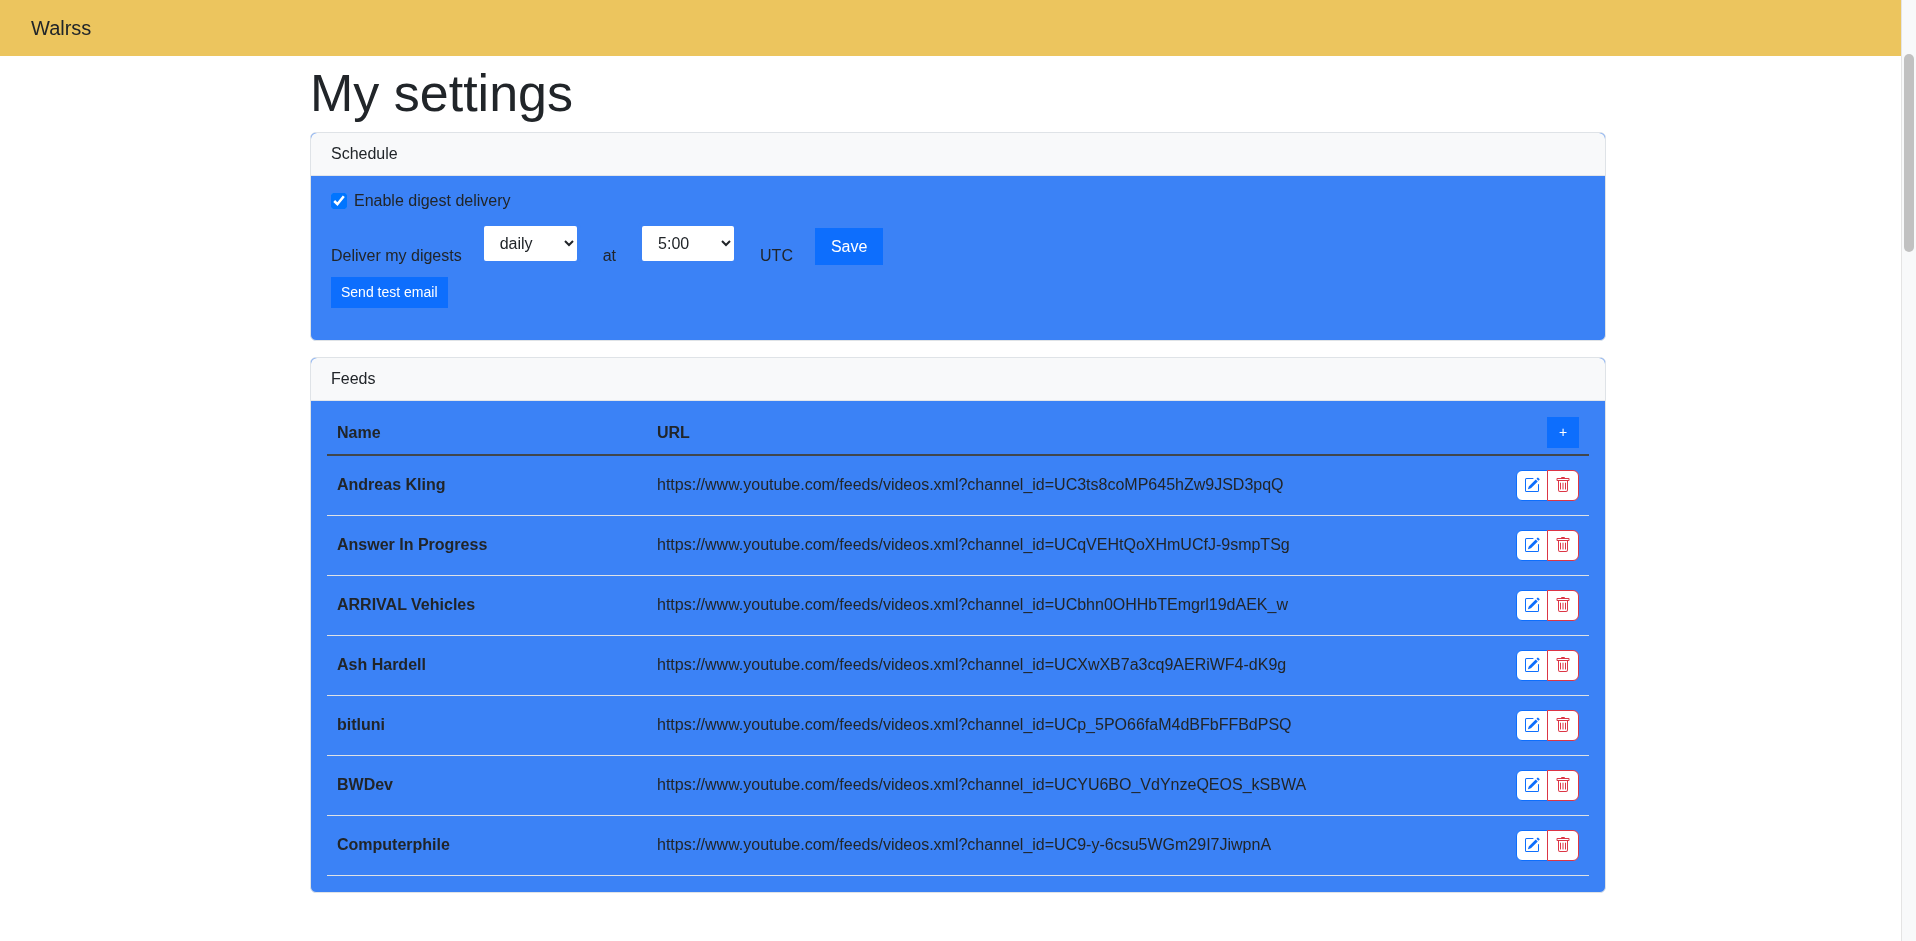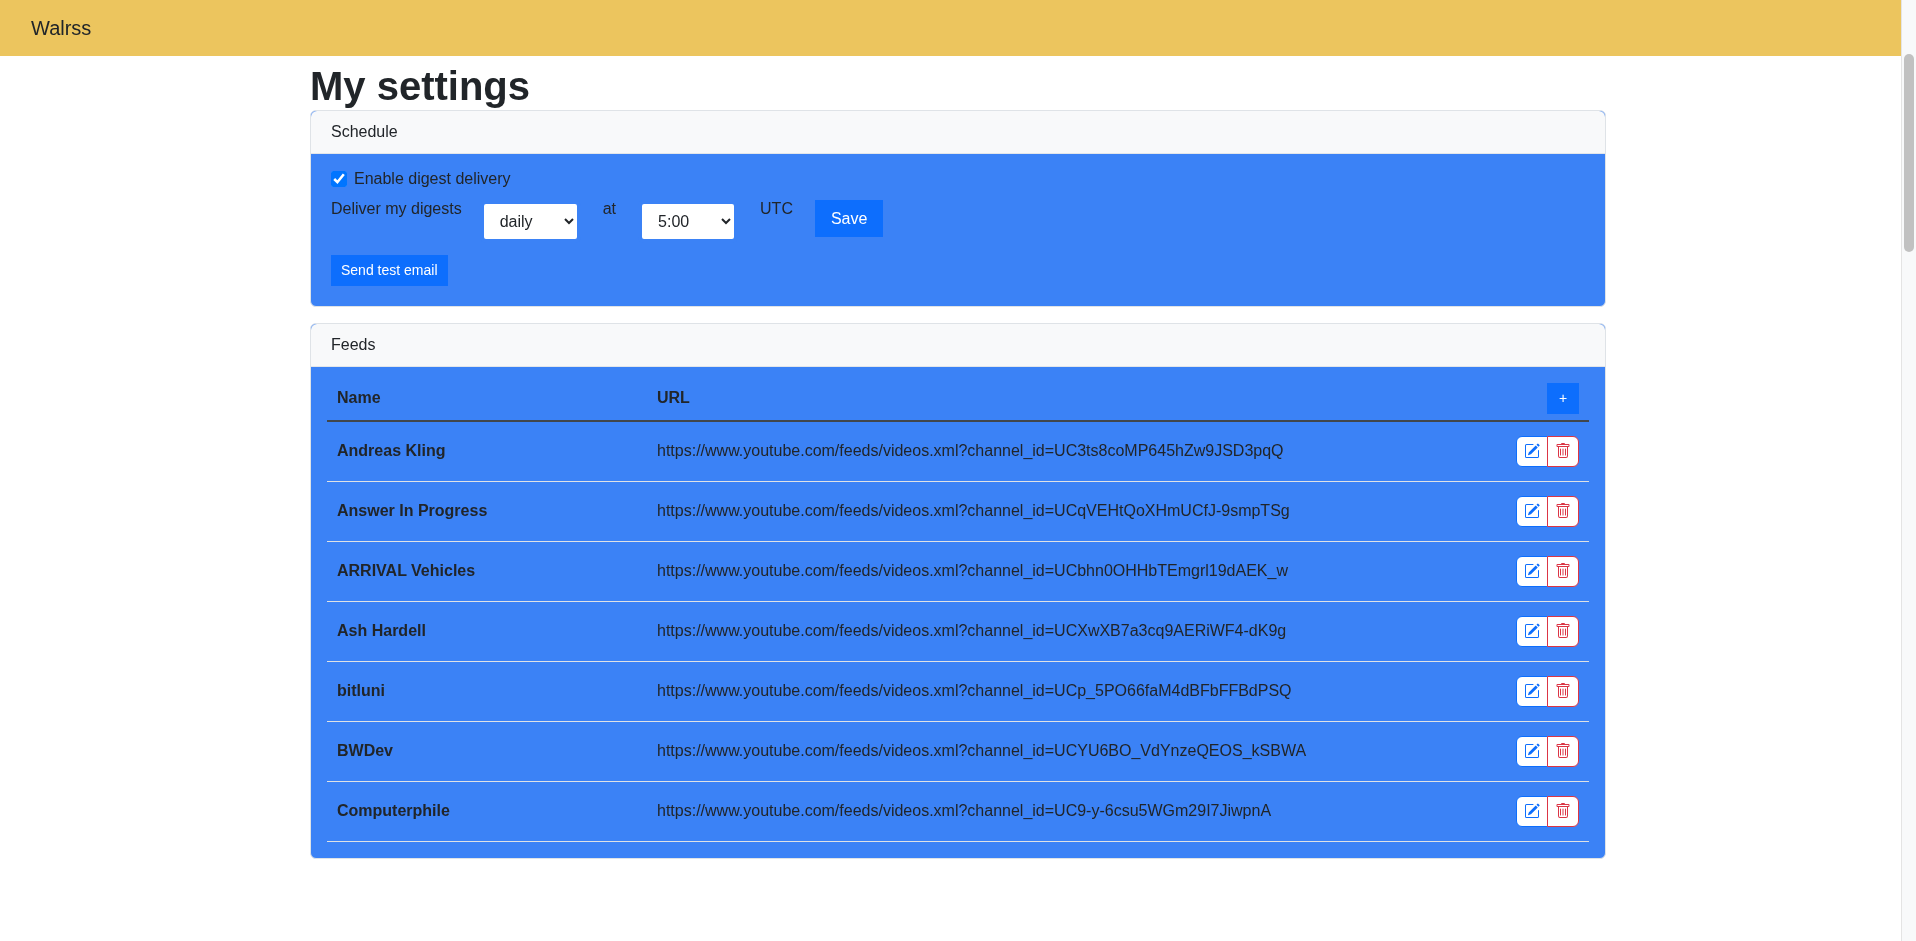--- a/index.html
+++ b/index.html
@@ -14,38 +14,38 @@
   html,body{margin:0;padding:0;}
   body{
     width:1916px;height:941px;overflow:hidden;
     font-family:"Liberation Sans","DejaVu Sans",sans-serif;
     font-size:16px;color:var(--text);background:#fff;
   }
   .navbar{height:56px;background:var(--navbar-bg);display:flex;align-items:center;padding:0 31px;}
   .navbar-brand{font-size:20px;color:#212529;text-decoration:none;cursor:pointer;}
   .container{width:1320px;margin:0 auto;padding:0 12px;}
   main{padding-top:6px;}
-  h1.page-title{font-size:40px;line-height:1.2;font-weight:700;margin:6px 0 0;}
+  h1.page-title{font-size:52px;line-height:1.2;font-weight:400;margin:6px 0 8px;}
   .card{border:1px solid #dfe3e7;border-radius:6px;background:#3b82f6;}
   .card + .card{margin-top:16px;}
   .card-header{background:#f8f9fa;border-bottom:1px solid #e3e6ea;padding:12px 20px;font-size:16px;border-radius:6px 6px 0 0;}
   .card-body{padding:16px;}
   .form-check{display:flex;align-items:center;gap:7px;margin:0 0 12px 4px;}
   .form-check input[type=checkbox]{width:16px;height:16px;margin:0;cursor:pointer;}
   .form-check label{cursor:pointer;}
-  .controls-row{display:flex;align-items:flex-start;gap:18px;margin-left:4px;}
+  .controls-row{display:flex;align-items:flex-end;gap:18px;margin-left:4px;}
   .controls-row .spacer-label{margin:0 4px;}
   select.form-select{
     font-family:inherit;font-size:16px;color:var(--text);
     padding:8px 28px 8px 12px;border:4px solid #3b82f6;border-radius:6px;background:#fff;cursor:pointer;
   }
   .btn{font-family:inherit;border:none;border-radius:0;cursor:pointer;line-height:1.2;}
   .btn-primary{background:var(--primary);color:#fff;font-size:16px;padding:9px 16px;}
   .btn-sm{font-size:14px;padding:7px 10px;}
-  .send-test{margin:12px 0 4px 4px;}
+  .send-test{margin:12px 0 16px 4px;}
   .feeds-card .card-body{padding:10px 16px 16px;}
   table.feeds-table{width:100%;border-collapse:collapse;table-layout:fixed;}
   col.name-col{width:320px;} col.actions-col{width:130px;}
   .feeds-table th{text-align:left;font-weight:700;font-size:16px;padding:6px 10px;border-bottom:2px solid #41464b;vertical-align:middle;}
   .feeds-table td{padding:14px 10px;border-bottom:1px solid var(--border);vertical-align:middle;overflow:hidden;white-space:nowrap;}
   td.name-cell{font-weight:700;}
   td.actions-cell, th.actions-head{text-align:right;}
   .btn-group{display:inline-flex;vertical-align:middle;}
   .btn-icon{width:32px;height:31px;display:inline-flex;align-items:center;justify-content:center;background:#fff;border:1px solid;padding:0;cursor:pointer;}
   .btn-edit{color:var(--primary);border-color:var(--primary);border-radius:6px 0 0 6px;}

